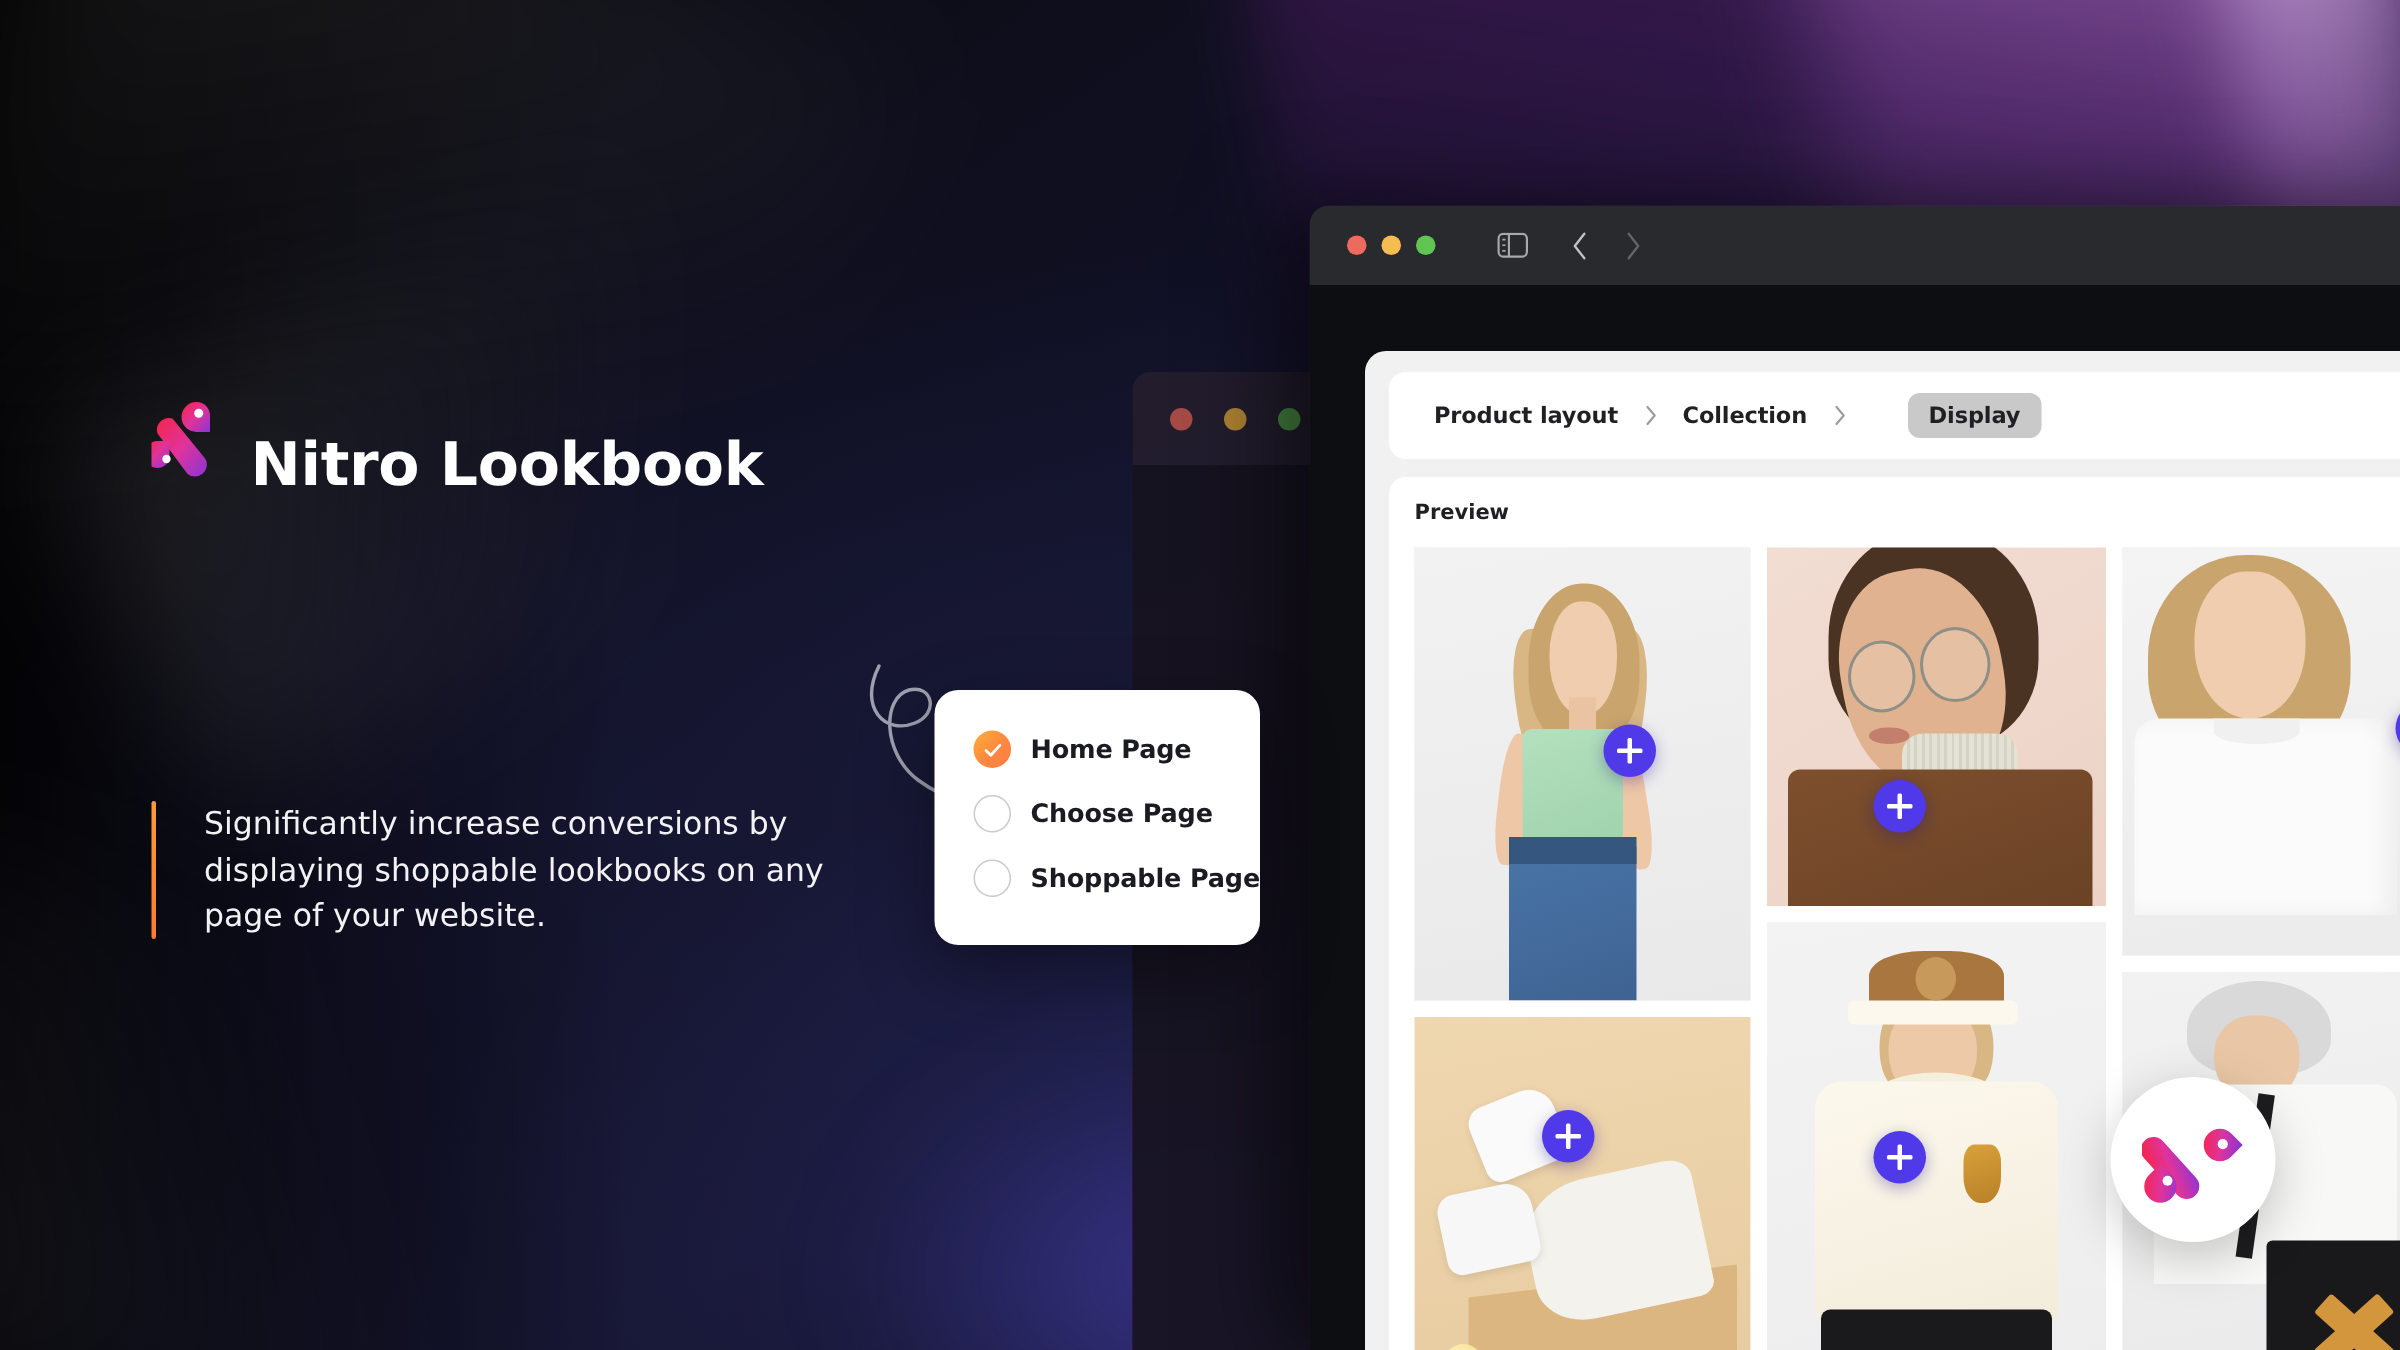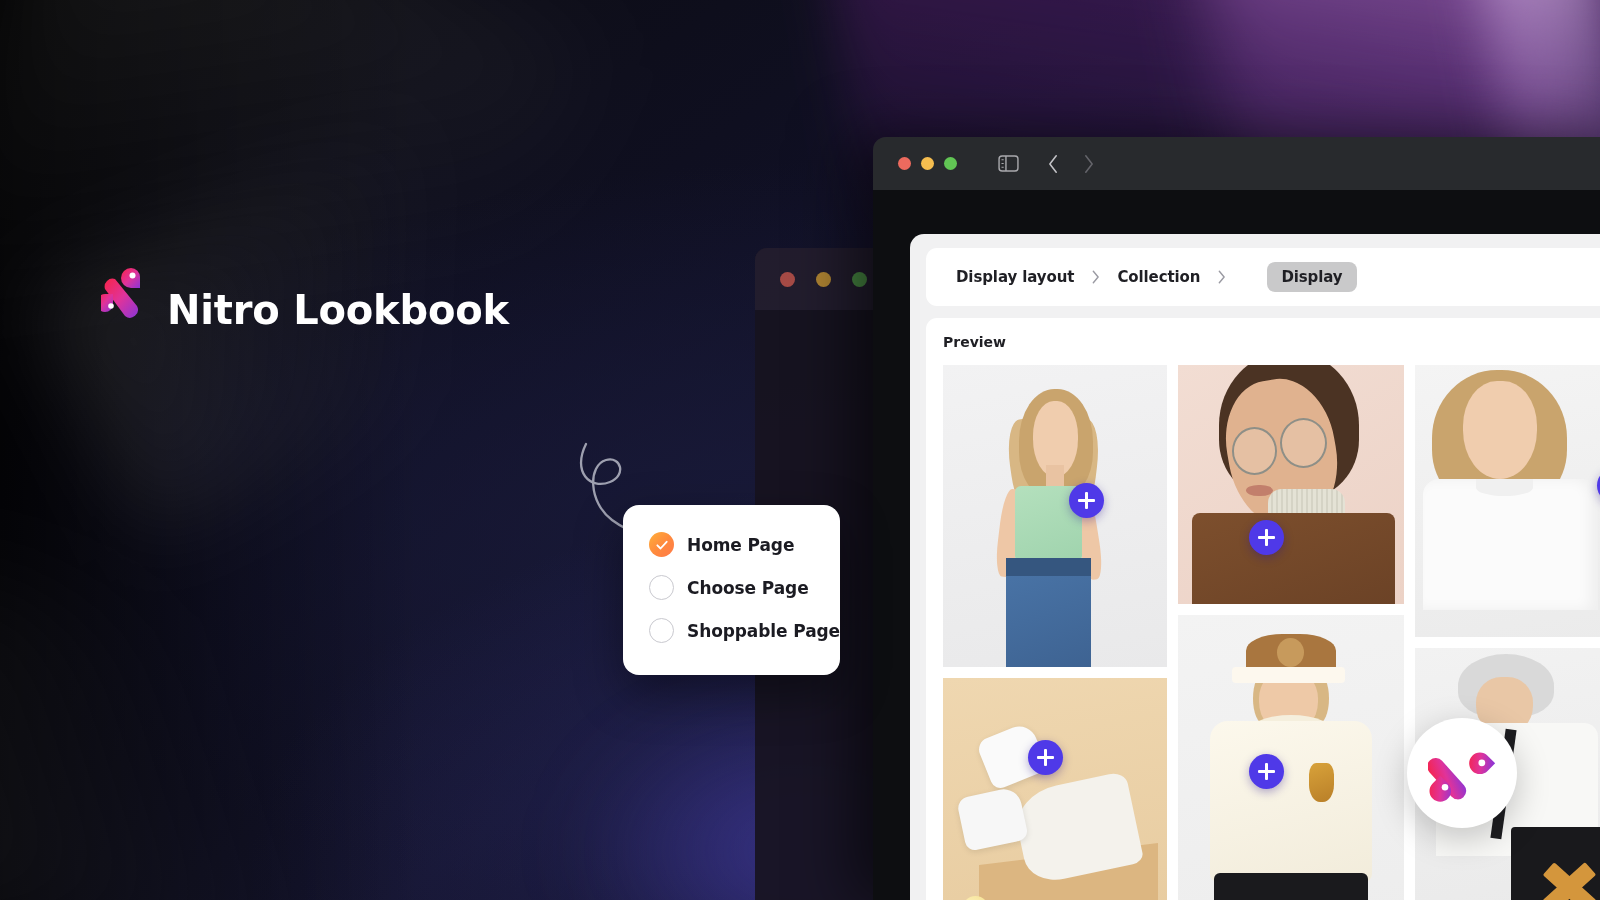--- a/index.html
+++ b/index.html
@@ -90,21 +90,21 @@
   .blurb {
     font-family:"DejaVu Sans", sans-serif;
     width:420px; font-size:21px; line-height:1.46; color:#f2f2f5; font-weight:400;
   }
 
   
   .arrow { position:absolute; left:566px; top:432px; width:110px; height:118px; }
 
   
   .radio-card {
-    position:absolute; left:623px; top:505px; width:217px; height:170px;
+    position:absolute; left:623px; top:460px; width:217px; height:170px;
     background:#fff; border-radius:16px;
     box-shadow:0 18px 48px rgba(0,0,0,.42);
     padding:26px 0 0 26px;
     z-index:8;
   }
   .radio-row { display:flex; align-items:center; gap:13px; height:27px; margin-bottom:16px; }
   .radio-row:last-child { margin-bottom:0; }
   .radio-dot {
     width:25px; height:25px; border-radius:50%; flex:none;
     border:1.6px solid #c9c9cf; background:transparent;
@@ -298,20 +298,24 @@
         <circle cx="31.5" cy="13.5" r="3" fill="#ffffff"></circle>
         <circle cx="10" cy="44" r="2.8" fill="#ffffff"></circle>
       </svg>
     </span>
     <span class="brand-name">Nitro Lookbook</span>
   </div>
 
   <h1 class="headline">
   </h1>
 
+  <div class="blurb-wrap">
+    <div class="blurb-bar"></div>
+    <p class="blurb">Significantly increase conversions by displaying shoppable lookbooks on any page of your website.</p>
+  </div>
 
   <span class="arrow">
     <svg viewBox="0 0 110 118" width="110" height="118">
       <path d="M20 12 C 6 40, 24 58, 44 50 C 60 44, 56 24, 40 28 C 22 33, 22 70, 46 88 C 58 97, 68 101, 80 104" fill="none" stroke="#b6b9c6" stroke-width="2.3" stroke-linecap="round" opacity=".85"></path>
       <path d="M62 92 L84 104 L64 112" fill="none" stroke="#b6b9c6" stroke-width="2.3" stroke-linecap="round" stroke-linejoin="round" opacity=".9"></path>
     </svg>
   </span>
 </div>
 
 <div class="radio-card">
@@ -377,21 +381,21 @@
       <svg viewBox="0 0 14 22" width="13" height="20">
         <path d="M4 2 L11 11 L4 20" fill="none" stroke="#64646a" stroke-width="1.7" stroke-linecap="round" stroke-linejoin="round"></path>
       </svg>
     </span>
   </div>
 
   <div class="bw-body">
     <div class="page">
 
       <div class="crumb-card">
-        <span class="crumb">Display layout</span>
+        <span class="crumb">Product layout</span>
         <span class="crumb-sep">
           <svg viewBox="0 0 10 16" width="9" height="14">
               <path d="M2.5 1.5 L8 8 L2.5 14.5" fill="none" stroke="#9a9aa2" stroke-width="1.6" stroke-linecap="round" stroke-linejoin="round"></path>
             </svg>
         </span>
         <span class="crumb">Collection</span>
         <span class="crumb-sep">
           <svg viewBox="0 0 10 16" width="9" height="14">
               <path d="M2.5 1.5 L8 8 L2.5 14.5" fill="none" stroke="#9a9aa2" stroke-width="1.6" stroke-linecap="round" stroke-linejoin="round"></path>
             </svg>

